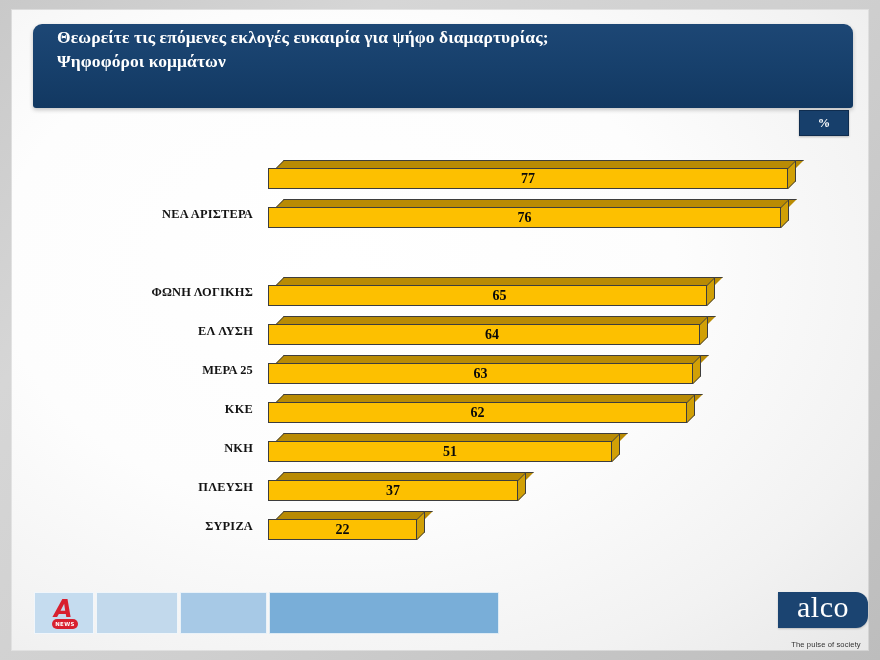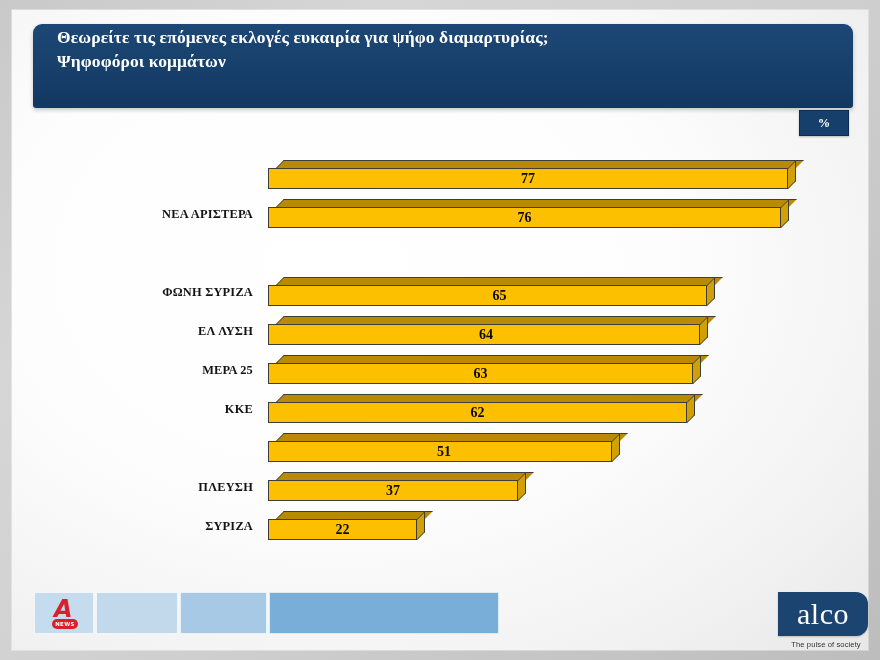--- a/index.html
+++ b/index.html
@@ -211,25 +211,25 @@
     align-items: center;
     justify-content: center;
   }
 
   
   #alco-logo {
     position: absolute;
     left: 766px;
     top: 582px;
     width: 90px;
-    height: 44px;
+    height: 36px;
     background: #1b4471;
     border-radius: 0 12px 12px 0;
     display: flex;
-    align-items: center;
+    align-items: flex-start;
     justify-content: center;
     box-shadow: 0 1px 2px rgba(0,0,0,0.2);
   }
   #alco-word {
     color: #ffffff;
     font-family: "Liberation Serif", serif;
     font-size: 30px;
     line-height: 30px;
     letter-spacing: 0.5px;
   }
@@ -275,39 +275,39 @@
         <div class="bar-wrap" style="width: 522px;">
           <div class="bar3d" style="width: 522px;">
             <div class="bar-top" style="width: 513px; left: 8px;"></div>
             <div class="bar-face" style="width: 513px;"></div>
             <div class="bar-side" style="left: 513px; top: 8px;"></div>
           </div>
           <div class="bar-value" style="left: 0px; width: 513px;">76</div>
         </div>
       </div>
       <div class="row" style="top: 117px;">
-        <div class="cat-label">ΦΩΝΗ ΣΥΡΙΖΑ</div>
+        <div class="cat-label">ΦΩΝΗ ΛΟΓΙΚΗΣ</div>
         <div class="bar-wrap" style="width: 448px;">
           <div class="bar3d" style="width: 448px;">
             <div class="bar-top" style="width: 439px; left: 8px;"></div>
             <div class="bar-face" style="width: 439px;"></div>
             <div class="bar-side" style="left: 439px; top: 8px;"></div>
           </div>
           <div class="bar-value" style="left: 12px; width: 439px;">65</div>
         </div>
       </div>
       <div class="row" style="top: 156px;">
         <div class="cat-label">ΕΛ ΛΥΣΗ</div>
         <div class="bar-wrap" style="width: 441px;">
           <div class="bar3d" style="width: 441px;">
             <div class="bar-top" style="width: 432px; left: 8px;"></div>
             <div class="bar-face" style="width: 432px;"></div>
             <div class="bar-side" style="left: 432px; top: 8px;"></div>
           </div>
-          <div class="bar-value" style="left: 2px; width: 432px;">64</div>
+          <div class="bar-value" style="left: 8px; width: 432px;">64</div>
         </div>
       </div>
       <div class="row" style="top: 195px;">
         <div class="cat-label">ΜΕΡΑ 25</div>
         <div class="bar-wrap" style="width: 434px;">
           <div class="bar3d" style="width: 434px;">
             <div class="bar-top" style="width: 425px; left: 8px;"></div>
             <div class="bar-face" style="width: 425px;"></div>
             <div class="bar-side" style="left: 425px; top: 8px;"></div>
           </div>
@@ -319,27 +319,28 @@
         <div class="bar-wrap" style="width: 428px;">
           <div class="bar3d" style="width: 428px;">
             <div class="bar-top" style="width: 419px; left: 8px;"></div>
             <div class="bar-face" style="width: 419px;"></div>
             <div class="bar-side" style="left: 419px; top: 8px;"></div>
           </div>
           <div class="bar-value" style="left: 0px; width: 419px;">62</div>
         </div>
       </div>
       <div class="row" style="top: 273px;">
+        <div class="cat-label">ΝΚΗ</div>
         <div class="bar-wrap" style="width: 353px;">
           <div class="bar3d" style="width: 353px;">
             <div class="bar-top" style="width: 344px; left: 8px;"></div>
             <div class="bar-face" style="width: 344px;"></div>
             <div class="bar-side" style="left: 344px; top: 8px;"></div>
           </div>
-          <div class="bar-value" style="left: 4px; width: 344px;">51</div>
+          <div class="bar-value" style="left: 10px; width: 344px;">51</div>
         </div>
       </div>
       <div class="row" style="top: 312px;">
         <div class="cat-label">ΠΛΕΥΣΗ</div>
         <div class="bar-wrap" style="width: 259px;">
           <div class="bar3d" style="width: 259px;">
             <div class="bar-top" style="width: 250px; left: 8px;"></div>
             <div class="bar-face" style="width: 250px;"></div>
             <div class="bar-side" style="left: 250px; top: 8px;"></div>
           </div>

